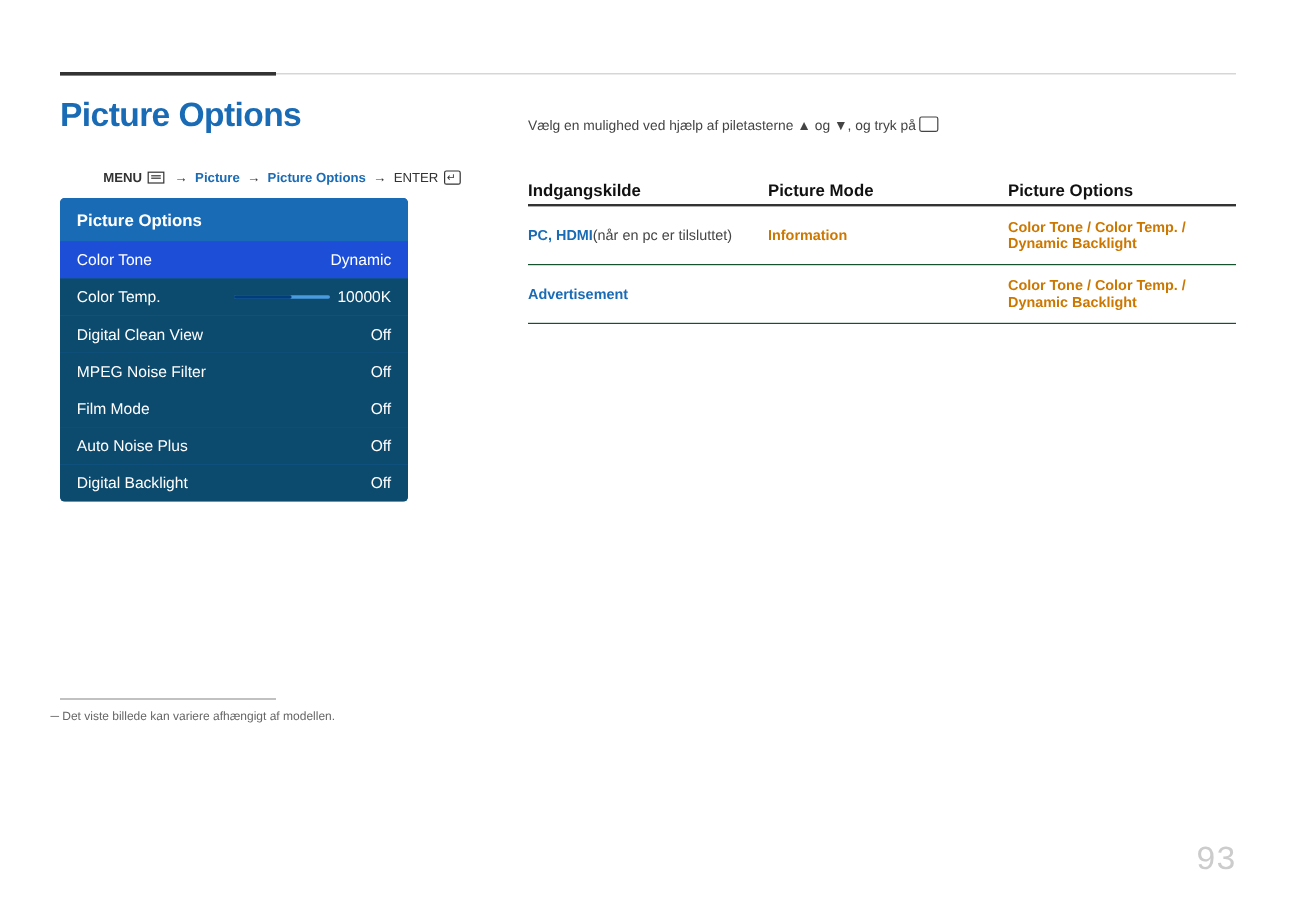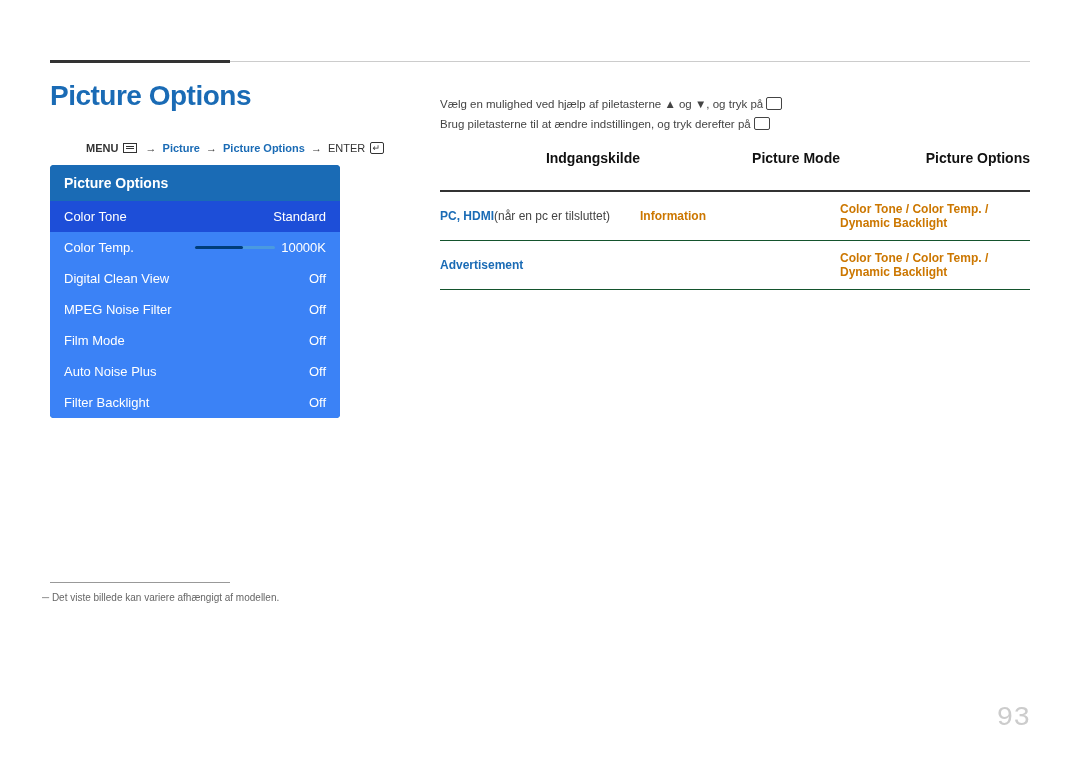--- a/index.html
+++ b/index.html
@@ -118,21 +118,21 @@
       font-weight: bold;
       padding: 10px 14px;
     }
     .panel-item {
       display: flex;
       justify-content: space-between;
       align-items: center;
       padding: 8px 14px;
       color: white;
       font-size: 13px;
-      background: #3b82f6;
+      background: #0c4a6e;
     }
     .panel-item.selected {
       background: #1d4ed8;
       color: white;
     }
     .panel-item .item-label {
       color: white;
     }
     .panel-item.selected .item-label {
       color: white;
@@ -178,24 +178,23 @@
     .table-section {
       position: absolute;
       top: 150px;
       left: 440px;
       right: 50px;
     }
 
     .table-header {
       display: grid;
       grid-template-columns: 200px 200px 1fr;
-      padding-bottom: 24px;
+      padding-bottom: 4px;
       border-bottom: 2px solid #333;
       margin-bottom: 0;
-      text-align: right;
     }
     .table-header-cell {
       font-size: 14px;
       font-weight: bold;
       color: #111;
     }
 
     .table-row {
       display: grid;
       grid-template-columns: 200px 200px 1fr;
@@ -276,21 +275,21 @@
   <span class="arrow">→</span>
   <span>ENTER</span>
   <span class="enter-icon"></span>
 </div>
 
 <div class="picture-options-panel">
   <div class="panel-header">Picture Options</div>
 
   <div class="panel-item selected">
     <span class="item-label">Color Tone</span>
-    <span class="item-value">Standard</span>
+    <span class="item-value">Dynamic</span>
   </div>
   <div class="panel-item">
     <span class="item-label">Color Temp.</span>
     <div class="slider-container">
       <div class="slider-bar"></div>
       <span class="item-value">10000K</span>
     </div>
   </div>
   <div class="panel-item">
     <span class="item-label">Digital Clean View</span>
@@ -302,28 +301,27 @@
   </div>
   <div class="panel-item">
     <span class="item-label">Film Mode</span>
     <span class="item-value">Off</span>
   </div>
   <div class="panel-item">
     <span class="item-label">Auto Noise Plus</span>
     <span class="item-value">Off</span>
   </div>
   <div class="panel-item">
-    <span class="item-label">Filter Backlight</span>
+    <span class="item-label">Digital Backlight</span>
     <span class="item-value">Off</span>
   </div>
 </div>
 
 <div class="instructions">
   <div>Vælg en mulighed ved hjælp af piletasterne ▲ og ▼, og tryk på <span style="display:inline-block;width:16px;height:13px;border:1.5px solid #444;border-radius:2px;position:relative;top:2px;"></span></div>
-  <div>Brug piletasterne til at ændre indstillingen, og tryk derefter på <span style="display:inline-block;width:16px;height:13px;border:1.5px solid #444;border-radius:2px;position:relative;top:2px;"></span></div>
 </div>
 
 <div class="table-section">
   <div class="table-header">
     <div class="table-header-cell">Indgangskilde</div>
     <div class="table-header-cell">Picture Mode</div>
     <div class="table-header-cell">Picture Options</div>
   </div>
 
   <div class="table-row">

